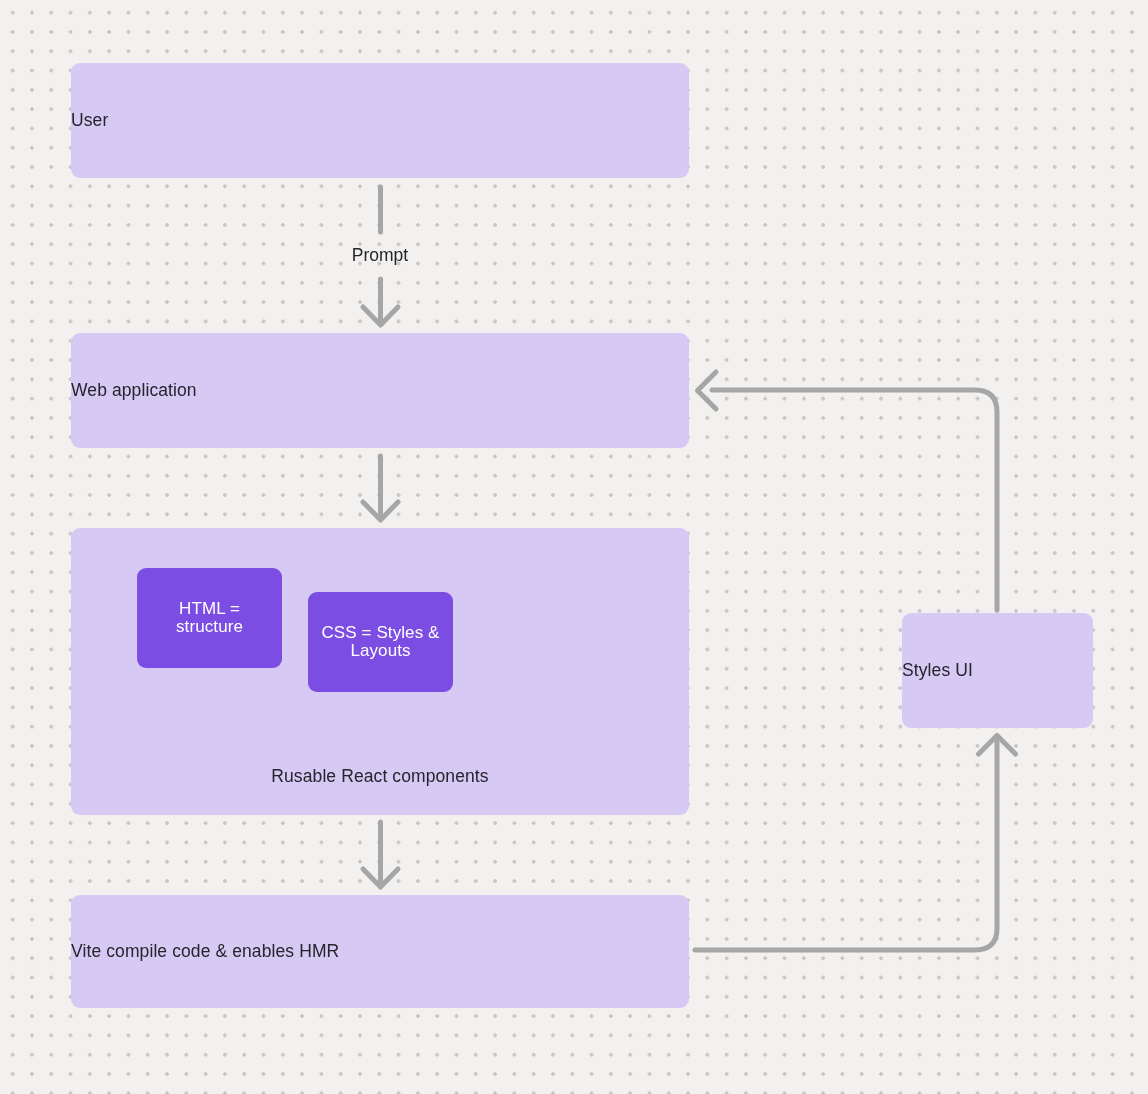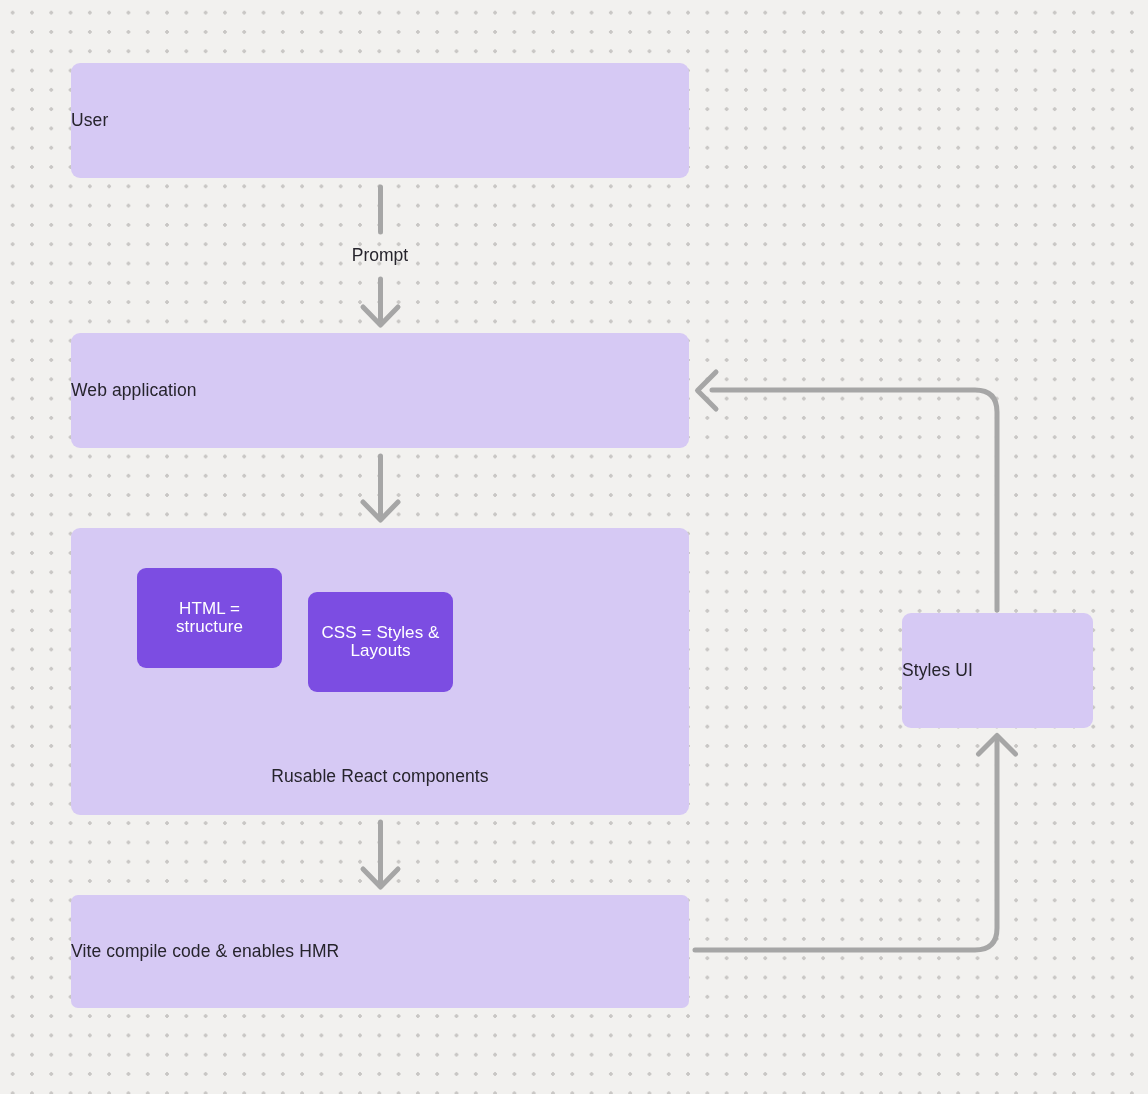--- a/index.html
+++ b/index.html
@@ -37,21 +37,21 @@
     align-items: center;
     justify-content: flex-start;
     text-align: center;
     color: #26242c;
     font-size: 17.5px;
     letter-spacing: 0.1px;
   }
   .node-user          { left: 71px;  top: 63px;  width: 618px; height: 115px; }
   .node-webapp        { left: 71px;  top: 333px; width: 618px; height: 115px; }
   .node-group         { left: 71px;  top: 528px; width: 618px; height: 287px; display: block; }
-  .node-vite          { left: 71px;  top: 895px; width: 618px; height: 113px; border-radius: 7px; }
+  .node-vite          { left: 71px;  top: 895px; width: 618px; height: 113px; }
   .node-render-ui     { left: 902px; top: 613px; width: 191px; height: 115px; }
   .chip {
     position: absolute;
     top: 40px;
     width: 145px;
     height: 100px;
     background: #7c4de2;
     border-radius: 9px;
     display: flex;
     align-items: center;

